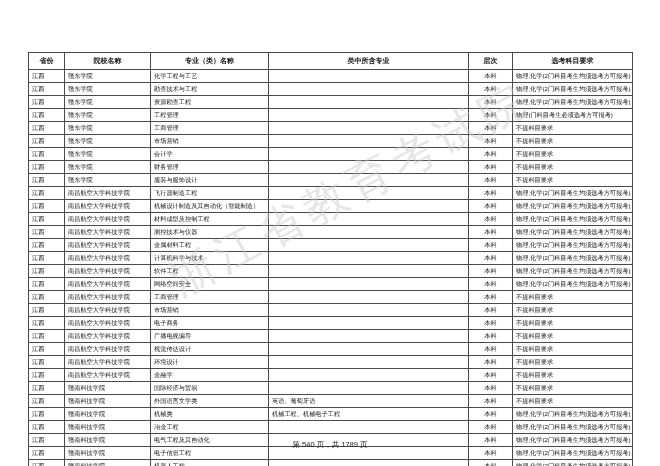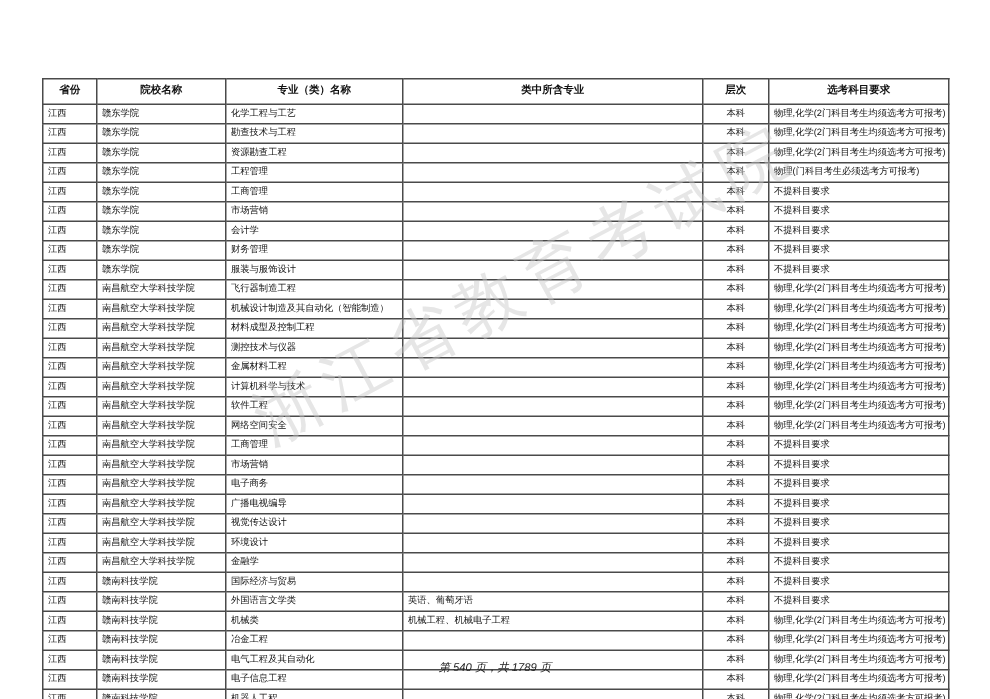--- a/index.html
+++ b/index.html
@@ -77,21 +77,20 @@
   td.level { text-align: center; }
   .footer {
     position: absolute;
     bottom: 16px;
     left: 0;
     width: 660px;
     text-align: center;
     font-size: 7.5px;
     color: #222;
     z-index: 6;
-    font-style: italic;
   }
 </style>
 </head>
 <body>
 
 <div class="page">
 
   <div class="watermark">
     <span>浙江省教育考试院</span>
   </div>

